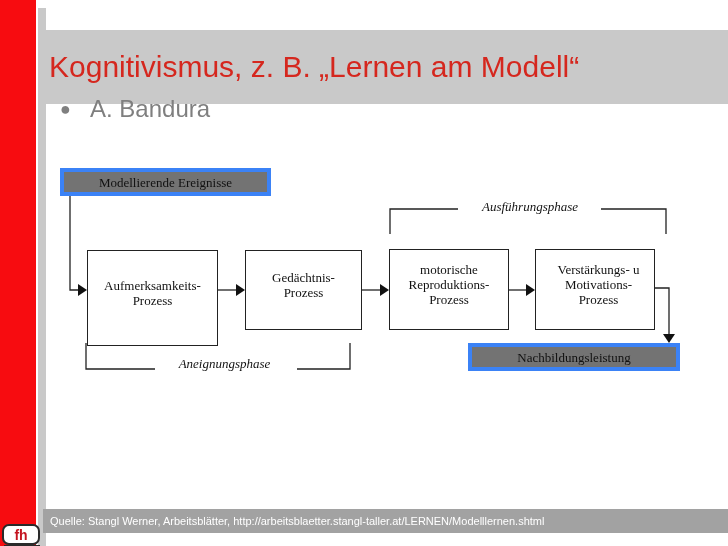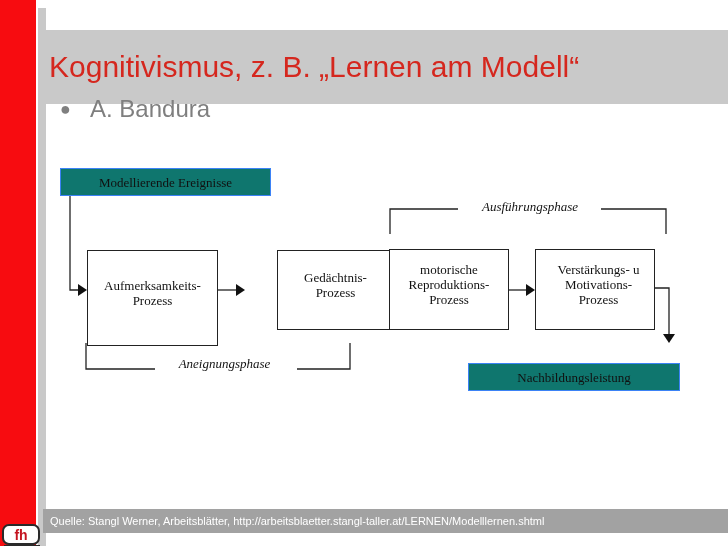--- a/index.html
+++ b/index.html
@@ -21,21 +21,21 @@
   .bulletdot{ width:30px; font-size:18px; color:#7f7f7f; }
 
   
   .dfont { font-family:"Liberation Serif", serif; font-size:13px; color:#111; }
   .dbox {
     position:absolute; border:1px solid #222; background:#fff;
     display:flex; align-items:center; justify-content:center; text-align:center;
     line-height:15px; white-space:pre-line; box-sizing:border-box;
   }
   .procbox { padding-bottom:10px; }
-  .pinkbox { background:#0f766e; border:1px solid #3b82f6; }
+  .pinkbox { background:#737373; border:4px solid #3b82f6; }
   .phase {
     position:absolute; font-family:"Liberation Serif", serif; font-style:italic;
     font-size:13px; color:#111; text-align:center; white-space:nowrap;
   }
   svg.wires { position:absolute; left:0; top:0; pointer-events:none; }
 
   
   .footer {
     position:absolute; left:43px; top:509px; width:685px; height:24px;
     background:#a2a2a2; color:#ffffff; font-size:11px;
@@ -96,32 +96,32 @@
       <polygon points="526,284 526,296 535,290"></polygon>
       <polygon points="663,334 675,334 669,343"></polygon>
     </g>
   </svg>
 
   <div class="dbox dfont pinkbox" style="left:60px; top:168px; width:211px; height:28px;">Modellierende Ereignisse</div>
 
   <div class="dbox dfont procbox" style="left:87px; top:250px; width:131px; height:96px;">Aufmerksamkeits-
 Prozess</div>
 
-  <div class="dbox dfont procbox" style="left:245px; top:250px; width:117px; height:80px;margin-left:32px;">Gedächtnis-
+  <div class="dbox dfont procbox" style="left:245px; top:250px; width:117px; height:80px;">Gedächtnis-
 Prozess</div>
 
   <div class="dbox dfont procbox" style="left:389px; top:249px; width:120px; height:81px;">motorische
 Reproduktions-
 Prozess</div>
 
   <div class="dbox dfont procbox" style="left:535px; top:249px; width:120px; height:81px;padding-left:7px;">Verstärkungs- u
 Motivations-
 Prozess</div>
 
-  <div class="dbox dfont pinkbox" style="left:468px; top:363px; width:212px; height:28px;">Nachbildungsleistung</div>
+  <div class="dbox dfont pinkbox" style="left:468px; top:343px; width:212px; height:28px;">Nachbildungsleistung</div>
 
   <div class="phase" style="left:455px; top:199px; width:150px;">Ausführungsphase</div>
   <div class="phase" style="left:152px; top:356px; width:145px;">Aneignungsphase</div>
 
   <div class="footer">
     <span>Quelle: Stangl Werner, Arbeitsblätter, http://arbeitsblaetter.stangl-taller.at/LERNEN/Modelllernen.shtml</span>
   </div>
 
   <div class="logo">
     <div class="logo-badge">

